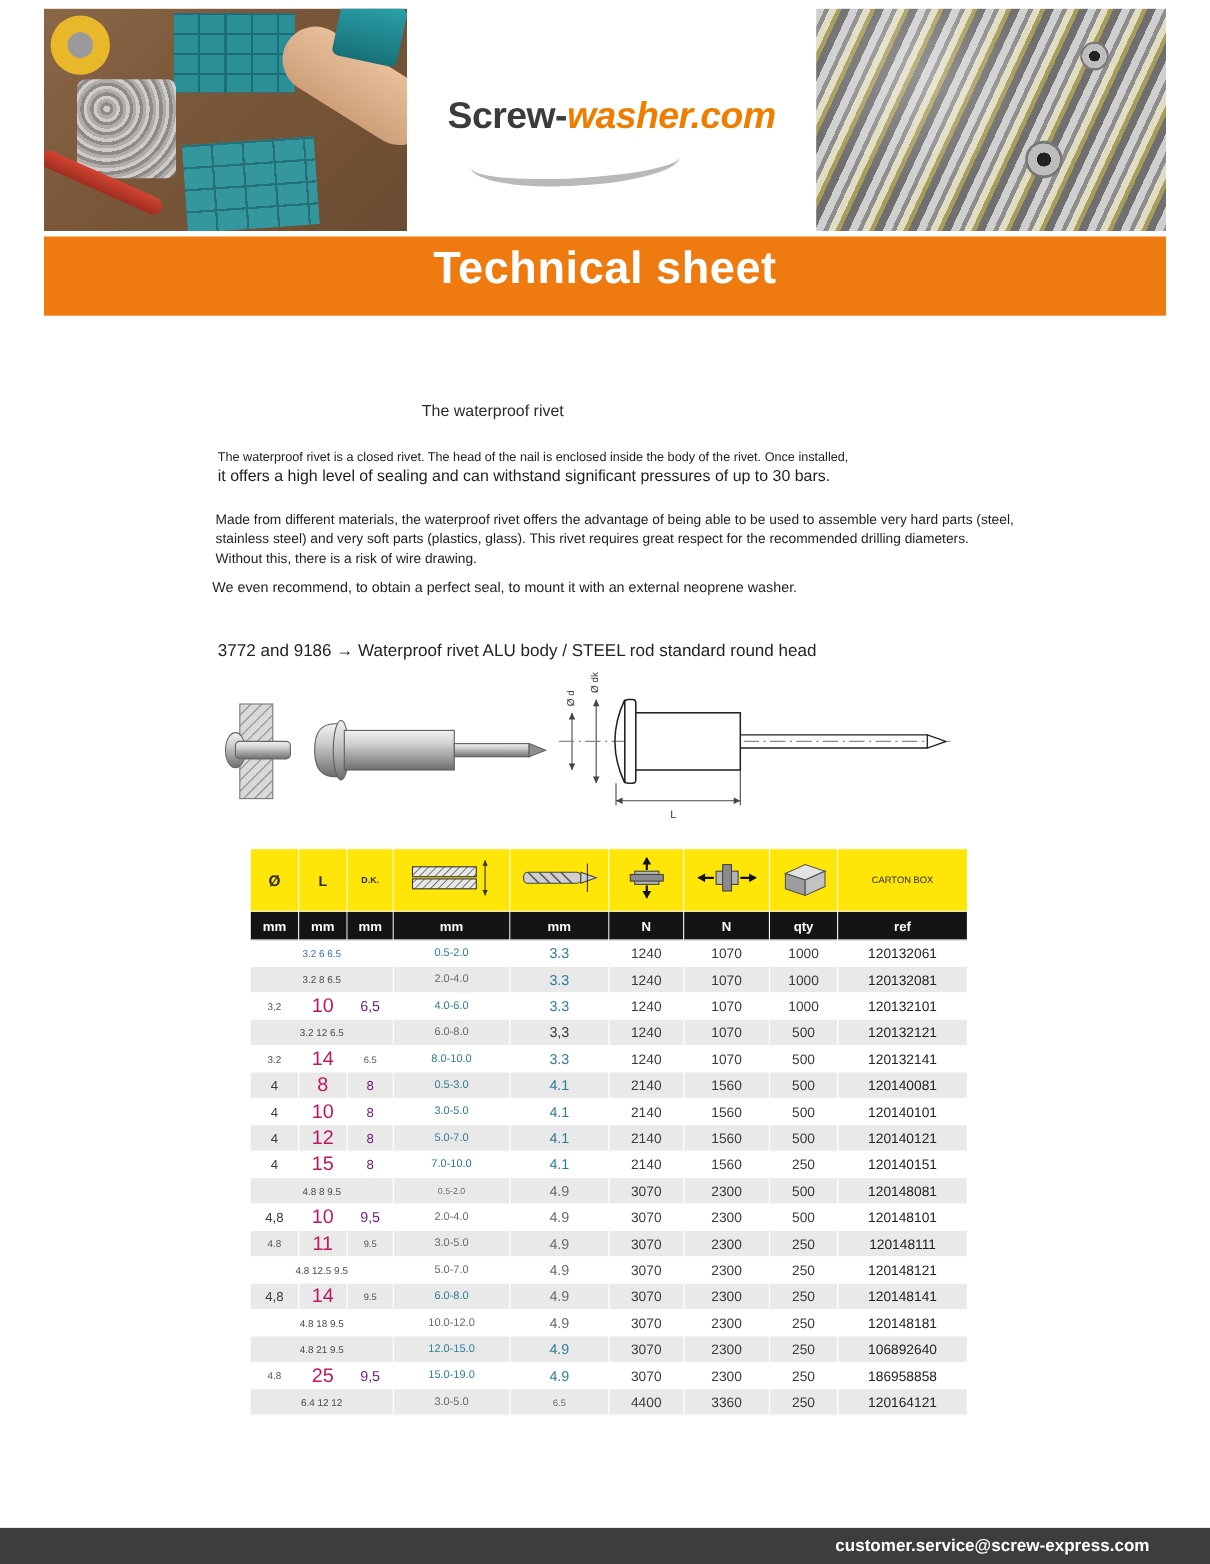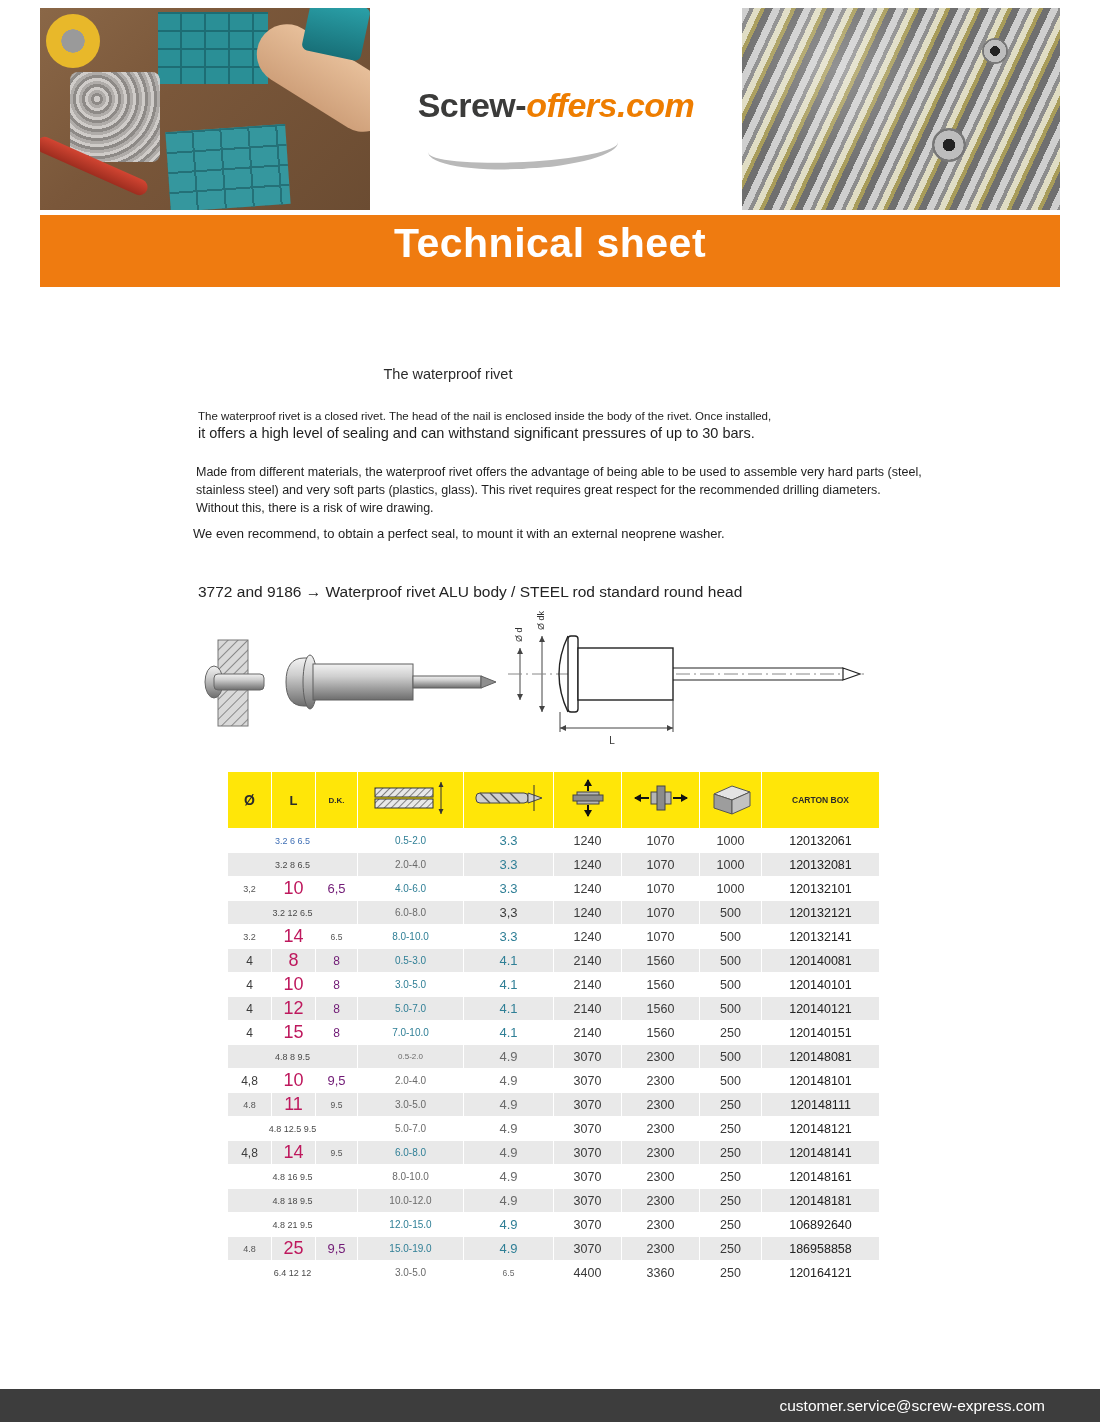--- a/index.html
+++ b/index.html
@@ -47,21 +47,21 @@
   .illus{position:absolute;left:200px;top:618px;}
   .tech{position:absolute;left:498px;top:600px;}
   
   .rivet-table{position:absolute;left:228px;top:772px;border-collapse:separate;border-spacing:0;table-layout:fixed;width:652px;}
   .rivet-table td,.rivet-table th{padding:0;text-align:center;vertical-align:middle;
       border-right:1.5px solid #fff;border-bottom:1.5px solid #fff;overflow:hidden;white-space:nowrap;}
   tr.iconrow th{background:#ffe608;height:56px;color:#2b2b2b;}
   .th-phi{font-size:14px;font-weight:bold;}
   .th-L{font-size:13px;font-weight:bold;}
   .th-DK{font-size:8px;font-weight:bold;color:#444;}
-  .th-carton{font-size:8.5px;font-weight:bold;color:#555;}
+  .th-carton{font-size:8.5px;font-weight:normal;color:#555;}
   tr.unitrow th{background:#141414;color:#fff;height:25px;font-size:12px;font-weight:bold;}
   tbody tr{height:24px;background:#ffffff;}
   tbody tr:nth-child(even){background:#e9e9e9;}
   td.dcol{font-size:9px;color:#555;}
   td.dcol.lg{font-size:12px;color:#3c3c3c;}
   td.lcol{font-size:18px;color:#be185d;margin-top:23px;}
   td.dkcol{font-size:12px;color:#701a75;}
   td.dkcol.sm{font-size:8.5px;color:#555;}
   td.dkcol.lg{font-size:13px;}
   td.dlk{font-size:9px;color:#4a4a4a;}
@@ -71,38 +71,38 @@
   td.grip.gray{color:#6a6a6a;}
   td.grip.sm{font-size:8px;}
   td.drill{font-size:13px;color:#2f7f96;}
   td.drill.g{color:#6a6a6a;}
   td.drill.lg{font-size:13px;color:#3c3c3c;}
   td.drill.sm{font-size:8.5px;}
   td.num{font-size:12.5px;color:#3a3a3a;}
   td.ref{font-size:12.5px;color:#222;}
   
   .footer{position:absolute;left:0;right:0;bottom:0;height:33px;background:#3d3d3d;
-      color:#fff;font-size:15.5px;font-weight:normal;line-height:33px;text-align:right;padding-right:55px;box-sizing:border-box;}
+      color:#fff;font-size:15.5px;font-weight:bold;line-height:33px;text-align:right;padding-right:55px;box-sizing:border-box;}
 </style>
 </head>
 <body>
 
 <div class="header">
   <div class="photo photo-left">
     <div class="ph-el tape"></div>
     <div class="ph-el tray1"></div>
     <div class="ph-el tray2"></div>
     <div class="ph-el screws-pile"></div>
     <div class="ph-el screwdriver"></div>
     <div class="ph-el hand"></div>
     <div class="ph-el drillTool"></div>
   </div>
   <div class="logo-area">
     <div class="swoosh"></div>
-    <div class="logo-text"><span class="logo-dark">Screw-</span><span class="logo-orange">offers.com</span></div>
+    <div class="logo-text"><span class="logo-dark">Screw-</span><span class="logo-orange">washer.com</span></div>
   </div>
   <div class="photo photo-right">
     <div class="screwhead" style="left:190px;top:120px;"></div>
     <div class="screwhead" style="left:240px;top:30px;width:26px;height:26px;"></div>
   </div>
 </div>
 
 <div class="banner">Technical sheet</div>
 
 <div class="doc-title">The waterproof rivet</div>
@@ -228,20 +228,31 @@
       </th>
       <th>
         <svg width="46" height="36" viewBox="0 0 46 36">
           <path d="M6,14 L24,6 L42,12 L24,20 Z" fill="#e3e3e3" stroke="#555"></path>
           <path d="M6,14 L24,20 L24,34 L6,28 Z" fill="#9d9d9d" stroke="#555"></path>
           <path d="M24,20 L42,12 L42,26 L24,34 Z" fill="#c2c2c2" stroke="#555"></path>
         </svg>
       </th>
       <th class="th-carton">CARTON BOX</th>
     </tr>
+    <tr class="unitrow">
+      <th>mm</th>
+      <th>mm</th>
+      <th>mm</th>
+      <th>mm</th>
+      <th>mm</th>
+      <th>N</th>
+      <th>N</th>
+      <th>qty</th>
+      <th>ref</th>
+    </tr>
   </thead>
   <tbody>
       <tr>
         <td colspan="3" class="dlk blue">3.2 6 6.5</td>
         <td class="grip teal ">0.5-2.0</td>
         <td class="drill  ">3.3</td>
         <td class="num">1240</td>
         <td class="num">1070</td>
         <td class="num">1000</td>
         <td class="ref">120132061</td>
@@ -375,29 +386,20 @@
         <td class="lcol">14</td>
         <td class="dkcol sm">9.5</td>
         <td class="grip teal ">6.0-8.0</td>
         <td class="drill g ">4.9</td>
         <td class="num">3070</td>
         <td class="num">2300</td>
         <td class="num">250</td>
         <td class="ref">120148141</td>
       </tr>
       <tr>
-        <td colspan="3" class="dlk">4.8 16 9.5</td>
-        <td class="grip gray ">8.0-10.0</td>
-        <td class="drill g ">4.9</td>
-        <td class="num">3070</td>
-        <td class="num">2300</td>
-        <td class="num">250</td>
-        <td class="ref">120148161</td>
-      </tr>
-      <tr>
         <td colspan="3" class="dlk">4.8 18 9.5</td>
         <td class="grip gray ">10.0-12.0</td>
         <td class="drill g ">4.9</td>
         <td class="num">3070</td>
         <td class="num">2300</td>
         <td class="num">250</td>
         <td class="ref">120148181</td>
       </tr>
       <tr>
         <td colspan="3" class="dlk">4.8 21 9.5</td>

